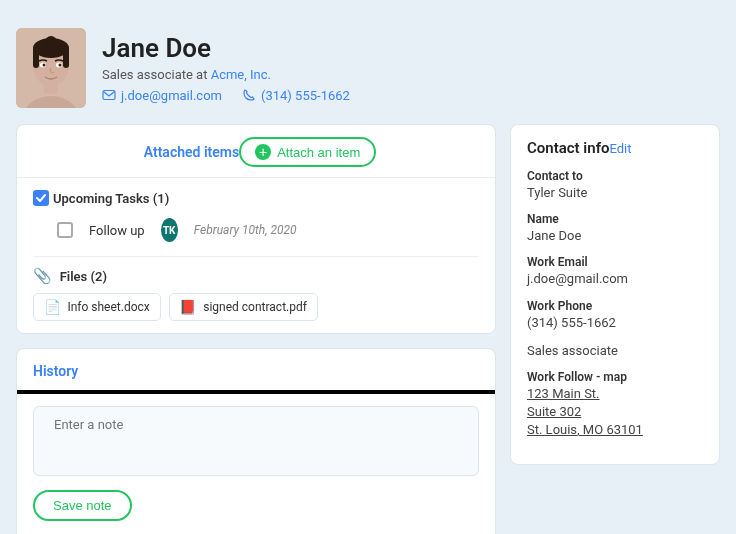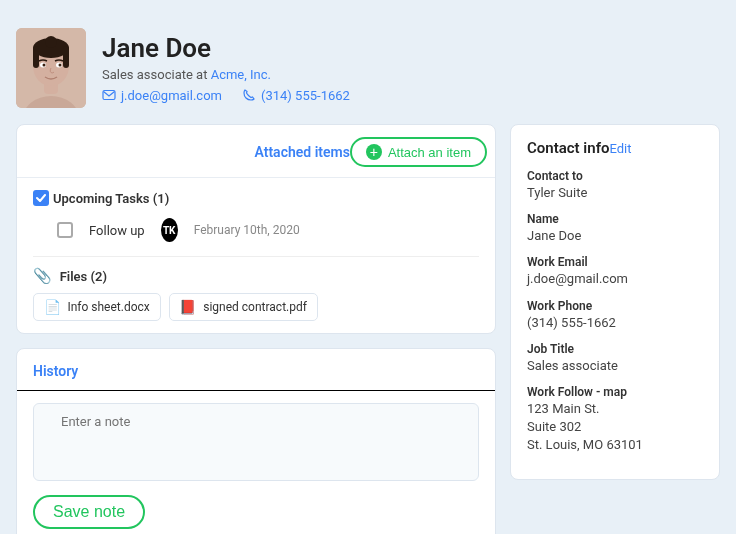--- a/index.html
+++ b/index.html
@@ -84,21 +84,21 @@
       background: #fff;
       border-radius: 8px;
       border: 1px solid #dde5ee;
       overflow: hidden;
     }
 
     
     .card-header {
       display: flex;
       align-items: center;
-      justify-content: flex-end;
+      justify-content: center;
       padding: 12px 8px 10px 16px;
       border-bottom: 1px solid #e8edf3;
     }
     .card-header-title {
       font-size: 14px;
       font-weight: 600;
       color: #3b82f6;
     }
     .attach-btn {
       display: flex;
@@ -168,33 +168,34 @@
       padding: 4px 0;
       padding-left: 24px;
     }
     .task-name {
       font-size: 13px;
       color: #333;
     }
     .task-badge {
       width: 17px;
       height: 24px;
-      background: #000000;
+      background: #0f766e;
       border-radius: 50%;
       display: flex;
       align-items: center;
       justify-content: center;
       color: white;
       font-size: 10px;
       font-weight: 700;
       flex-shrink: 0;
     }
     .task-date {
       font-size: 12px;
       color: #888;
+      font-style: italic;
     }
 
     .section-divider {
       border: none;
       border-top: 1px solid #eee;
       margin: 10px 0;
     }
 
     .files-label {
       display: flex;
@@ -233,50 +234,50 @@
       font-size: 14px;
     }
     .file-chip .pdf-icon {
       color: #ef4444;
       font-size: 14px;
     }
 
     
     .history-header {
       padding: 12px 16px 10px 16px;
-      border-bottom: 1px solid #000000;
+      border-bottom: 4px solid #000000;
     }
     .history-title {
       font-size: 14px;
       font-weight: 600;
       color: #3b82f6;
     }
 
     .note-textarea {
       width: 100%;
       border: 1px solid #dde5ee;
       border-radius: 6px;
-      padding: 10px 27px;
+      padding: 10px 20px;
       font-size: 13px;
       color: #aaa;
       resize: none;
-      height: 78px;
+      height: 70px;
       font-family: inherit;
       margin-bottom: 10px;
       outline: none;
       background: #f7fafc;
     }
 
     .save-note-btn {
       background: transparent;
       border: 2px solid #22c55e;
       border-radius: 20px;
       padding: 6px 18px;
       color: #22c55e;
-      font-size: 16px;
+      font-size: 13px;
       font-weight: 500;
       cursor: pointer;
     }
 
     .history-date-row {
       display: flex;
       align-items: center;
       gap: 10px;
       margin-top: 14px;
       padding-bottom: 4px;
@@ -478,26 +479,25 @@
         </div>
         <div class="info-field">
           <div class="info-field-label">Work Email</div>
           <div class="info-field-value">j.doe@gmail.com</div>
         </div>
         <div class="info-field">
           <div class="info-field-label">Work Phone</div>
           <div class="info-field-value">(314) 555-1662</div>
         </div>
         <div class="info-field">
-          <div class="info-field-label">Job Title</div>
           <div class="info-field-value">Sales associate</div>
         </div>
         <div class="info-field">
           <div class="info-field-label">Work Follow - map</div>
-          <div class="info-field-value" style="white-space:pre-line;">123 Main St.
+          <div class="info-field-value" style="white-space:pre-line;text-decoration:underline;">123 Main St.
 Suite 302
 St. Louis, MO 63101</div>
         </div>
       </div>
     </div>
 
   </div>
 </div>
 
 </body></html>

